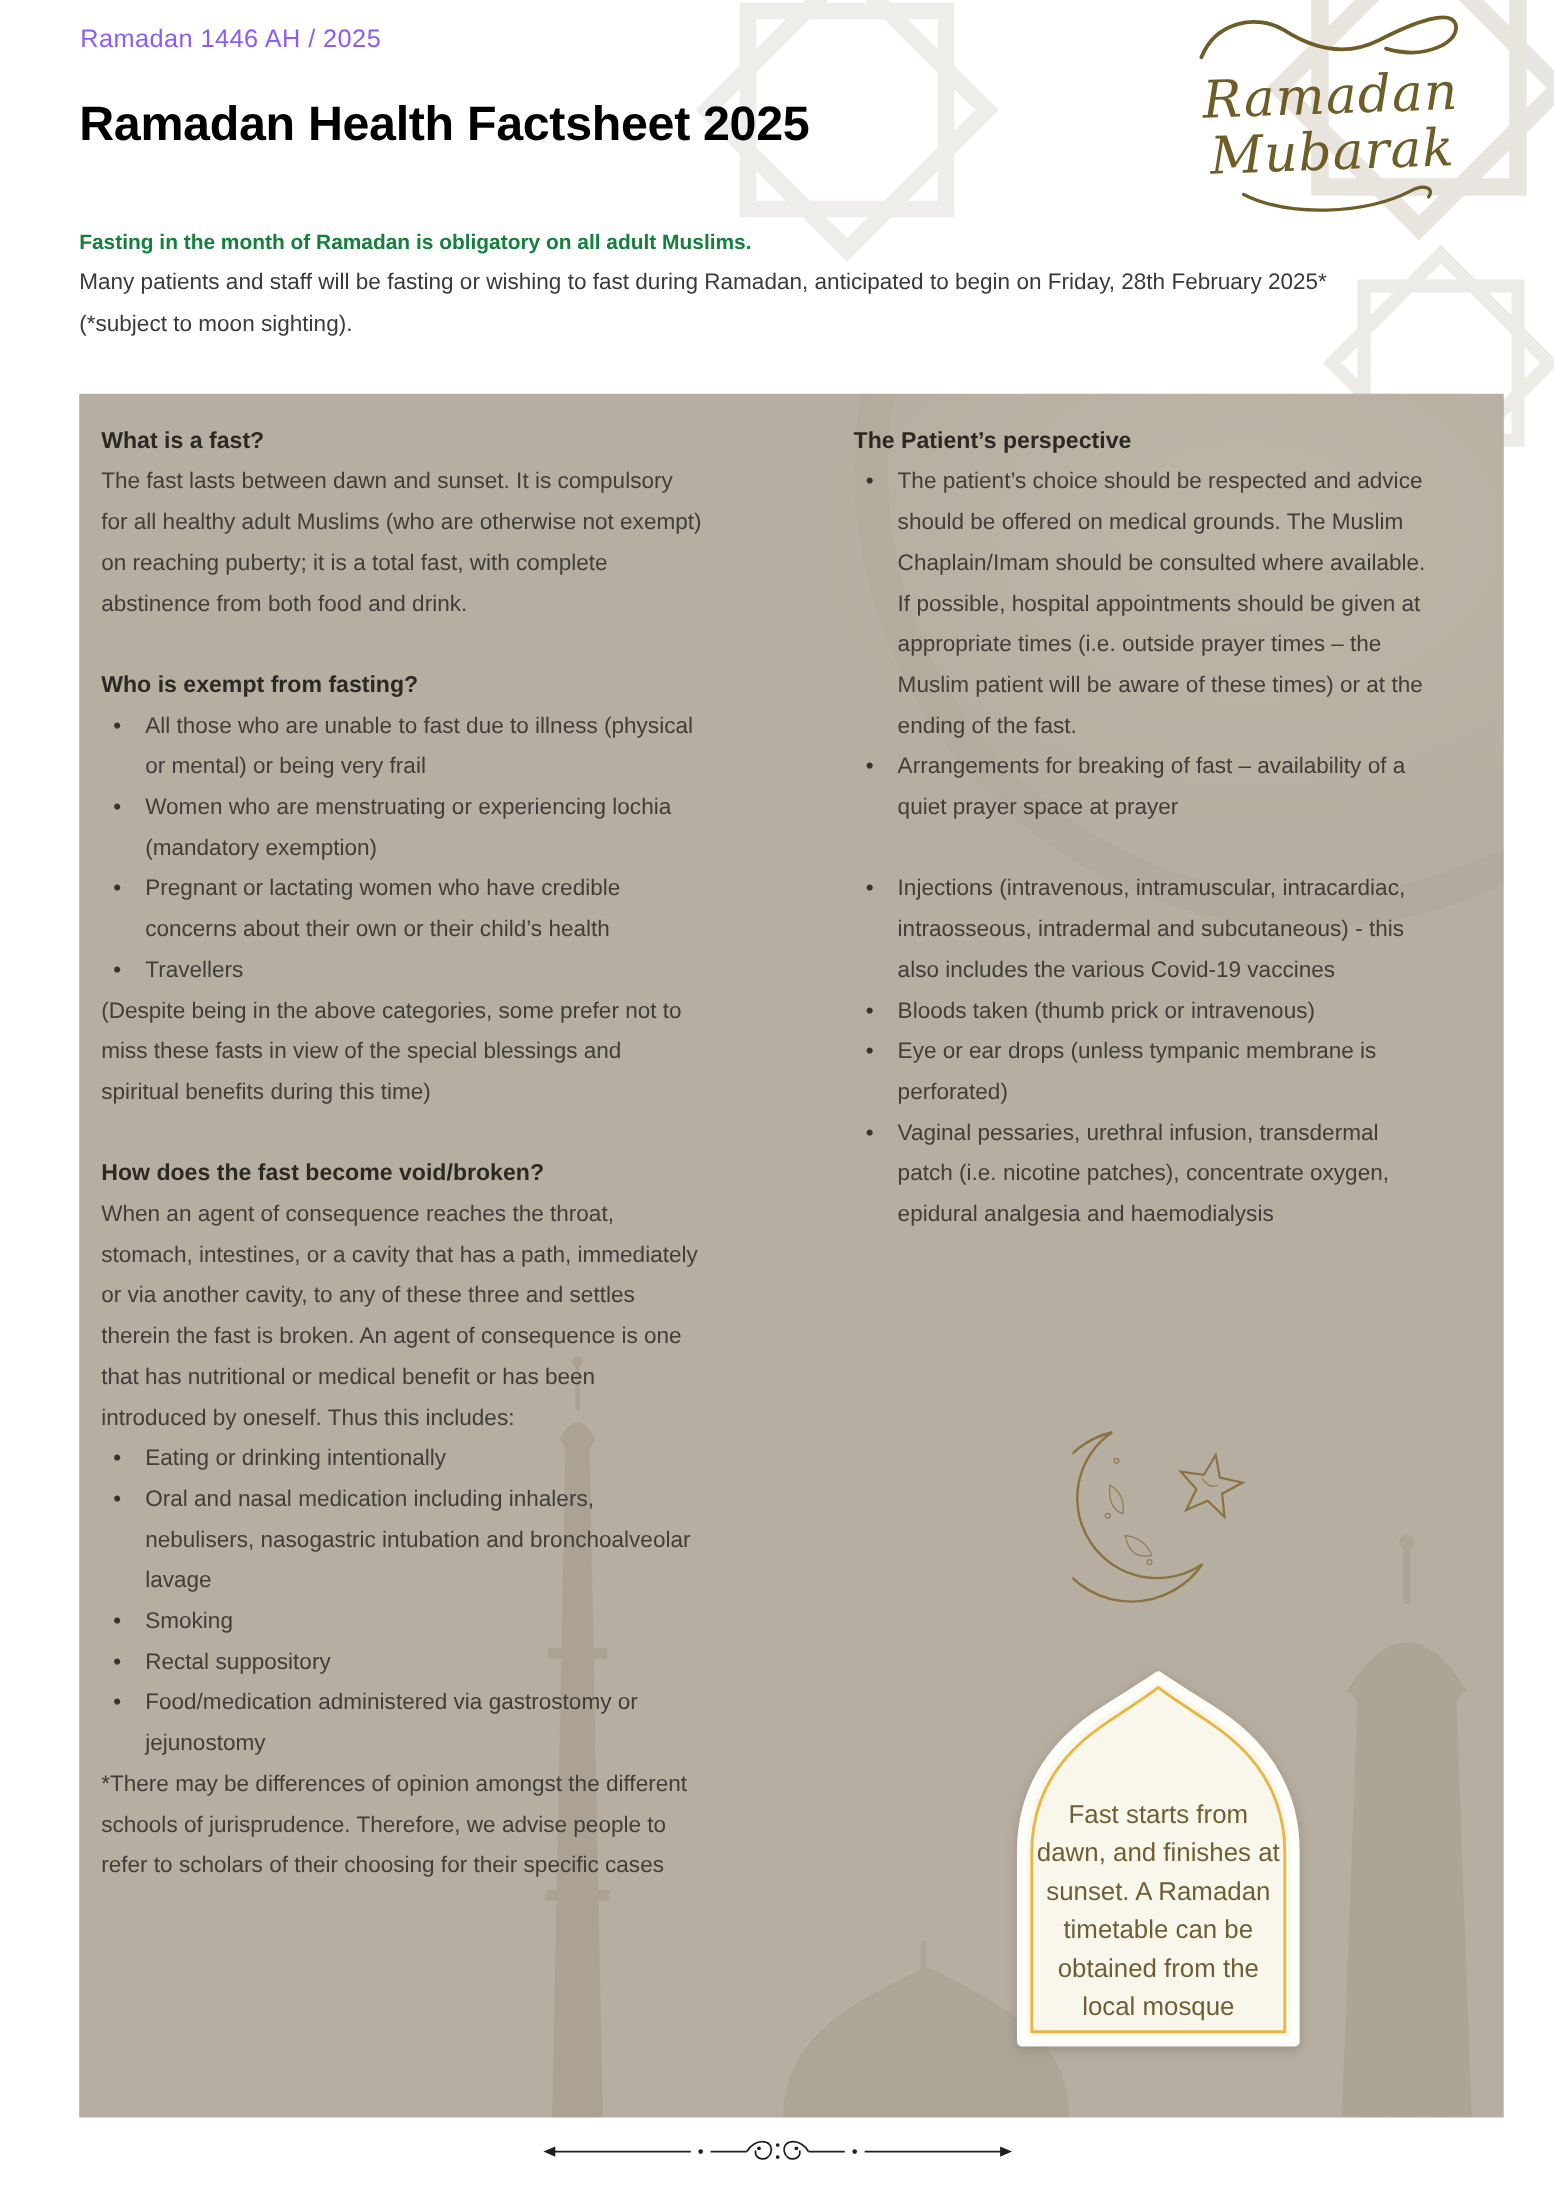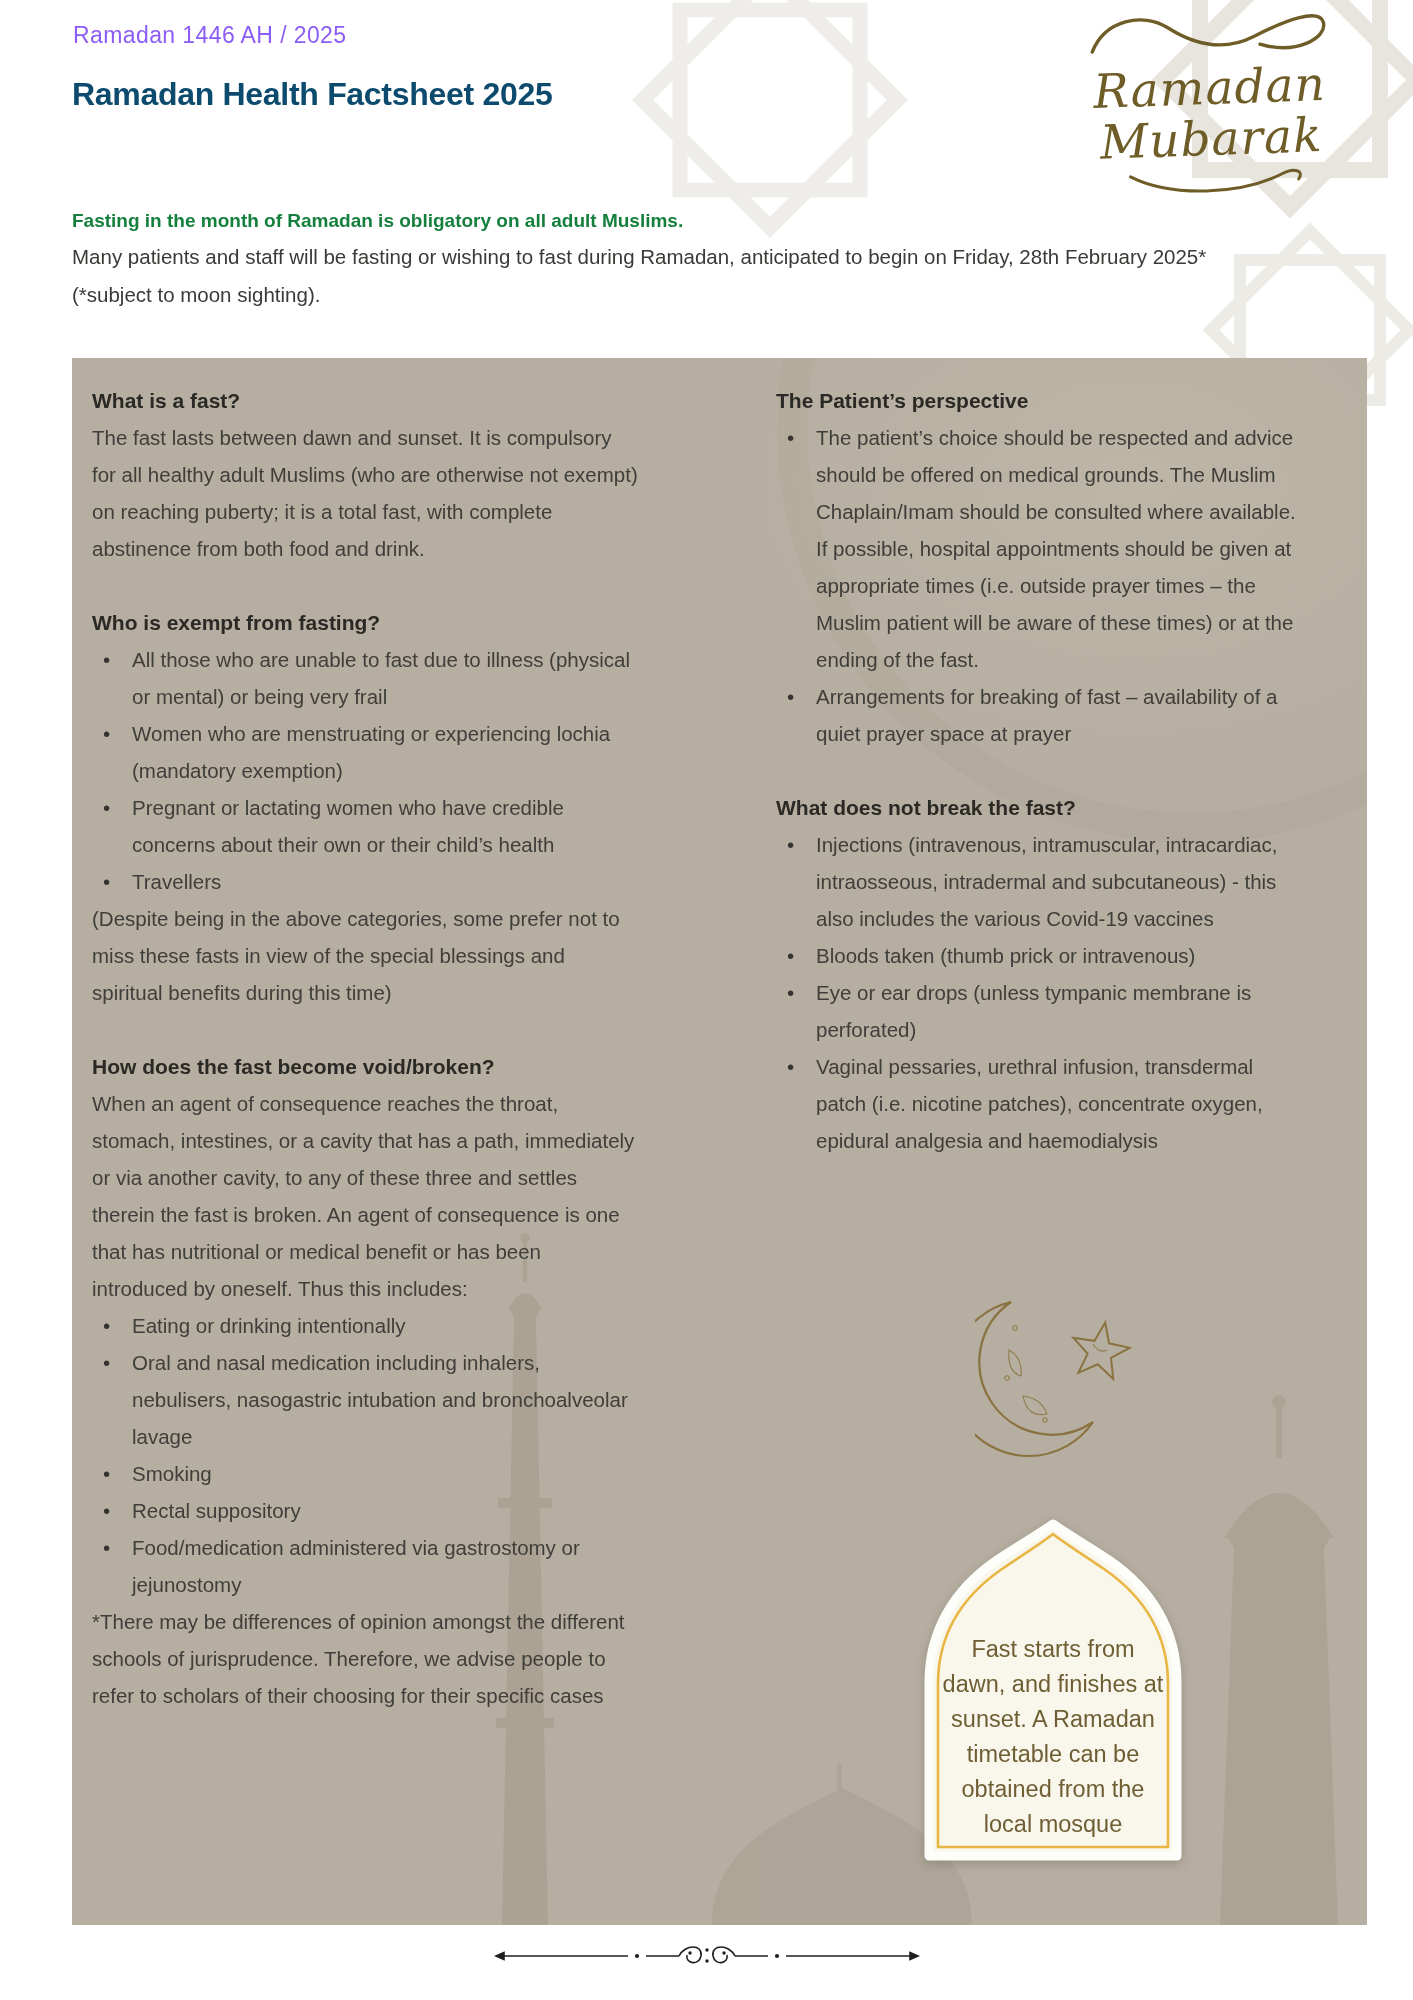--- a/index.html
+++ b/index.html
@@ -10,22 +10,22 @@
       radial-gradient(700px 420px at 14% 6%, #f0eee9, rgba(240,238,233,0) 70%),
       radial-gradient(900px 560px at 82% 18%, #ecroot, rgba(236,233,227,0) 70%),
       #e8e5e0;
   }
   .bgdeco { position:absolute; z-index:0; }
   .eyebrow {
     position:absolute; z-index:2; left:73px; top:22px;
     font-size:23px; letter-spacing:.4px; color:#8b5cf6;
   }
   .title {
-    position:absolute; z-index:2; left:72px; top:76px; margin:0;
-    font-size:32px; font-weight:bold; color:#0c4a6e; letter-spacing:-.3px;
+    position:absolute; z-index:2; left:72px; top:88px; margin:0;
+    font-size:44px; font-weight:bold; color:#000000; letter-spacing:-.3px;
   }
   .intro-bold {
     position:absolute; z-index:2; left:72px; top:210px; margin:0;
     font-size:19px; font-weight:bold; color:#15803d;
   }
   .intro-text {
     position:absolute; z-index:2; left:72px; top:238px; margin:0; width:1170px;
     font-size:20.5px; line-height:38px; color:#3b3a37; white-space:pre-line;
   }
   .logo {
@@ -170,21 +170,20 @@
 
     <div class="col col-right">
       <div class="sec">
         <h3 class="h">The Patient’s perspective</h3>
         <ul>
           <li>The patient’s choice should be respected and advice should be offered on medical grounds. The Muslim Chaplain/Imam should be consulted where available. If possible, hospital appointments should be given at appropriate times (i.e. outside prayer times – the Muslim patient will be aware of these times) or at the ending of the fast.</li>
           <li>Arrangements for breaking of fast – availability of a quiet prayer space at prayer</li>
         </ul>
       </div>
       <div class="sec">
-        <h3 class="h">What does not break the fast?</h3>
         <ul>
           <li>Injections (intravenous, intramuscular, intracardiac, intraosseous, intradermal and subcutaneous) - this also includes the various Covid-19 vaccines</li>
           <li>Bloods taken (thumb prick or intravenous)</li>
           <li>Eye or ear drops (unless tympanic membrane is perforated)</li>
           <li>Vaginal pessaries, urethral infusion, transdermal patch (i.e. nicotine patches), concentrate oxygen, epidural analgesia and haemodialysis</li>
         </ul>
       </div>
     </div>
 
     <svg class="crescent" width="175" height="175" viewBox="0 0 175 175">

